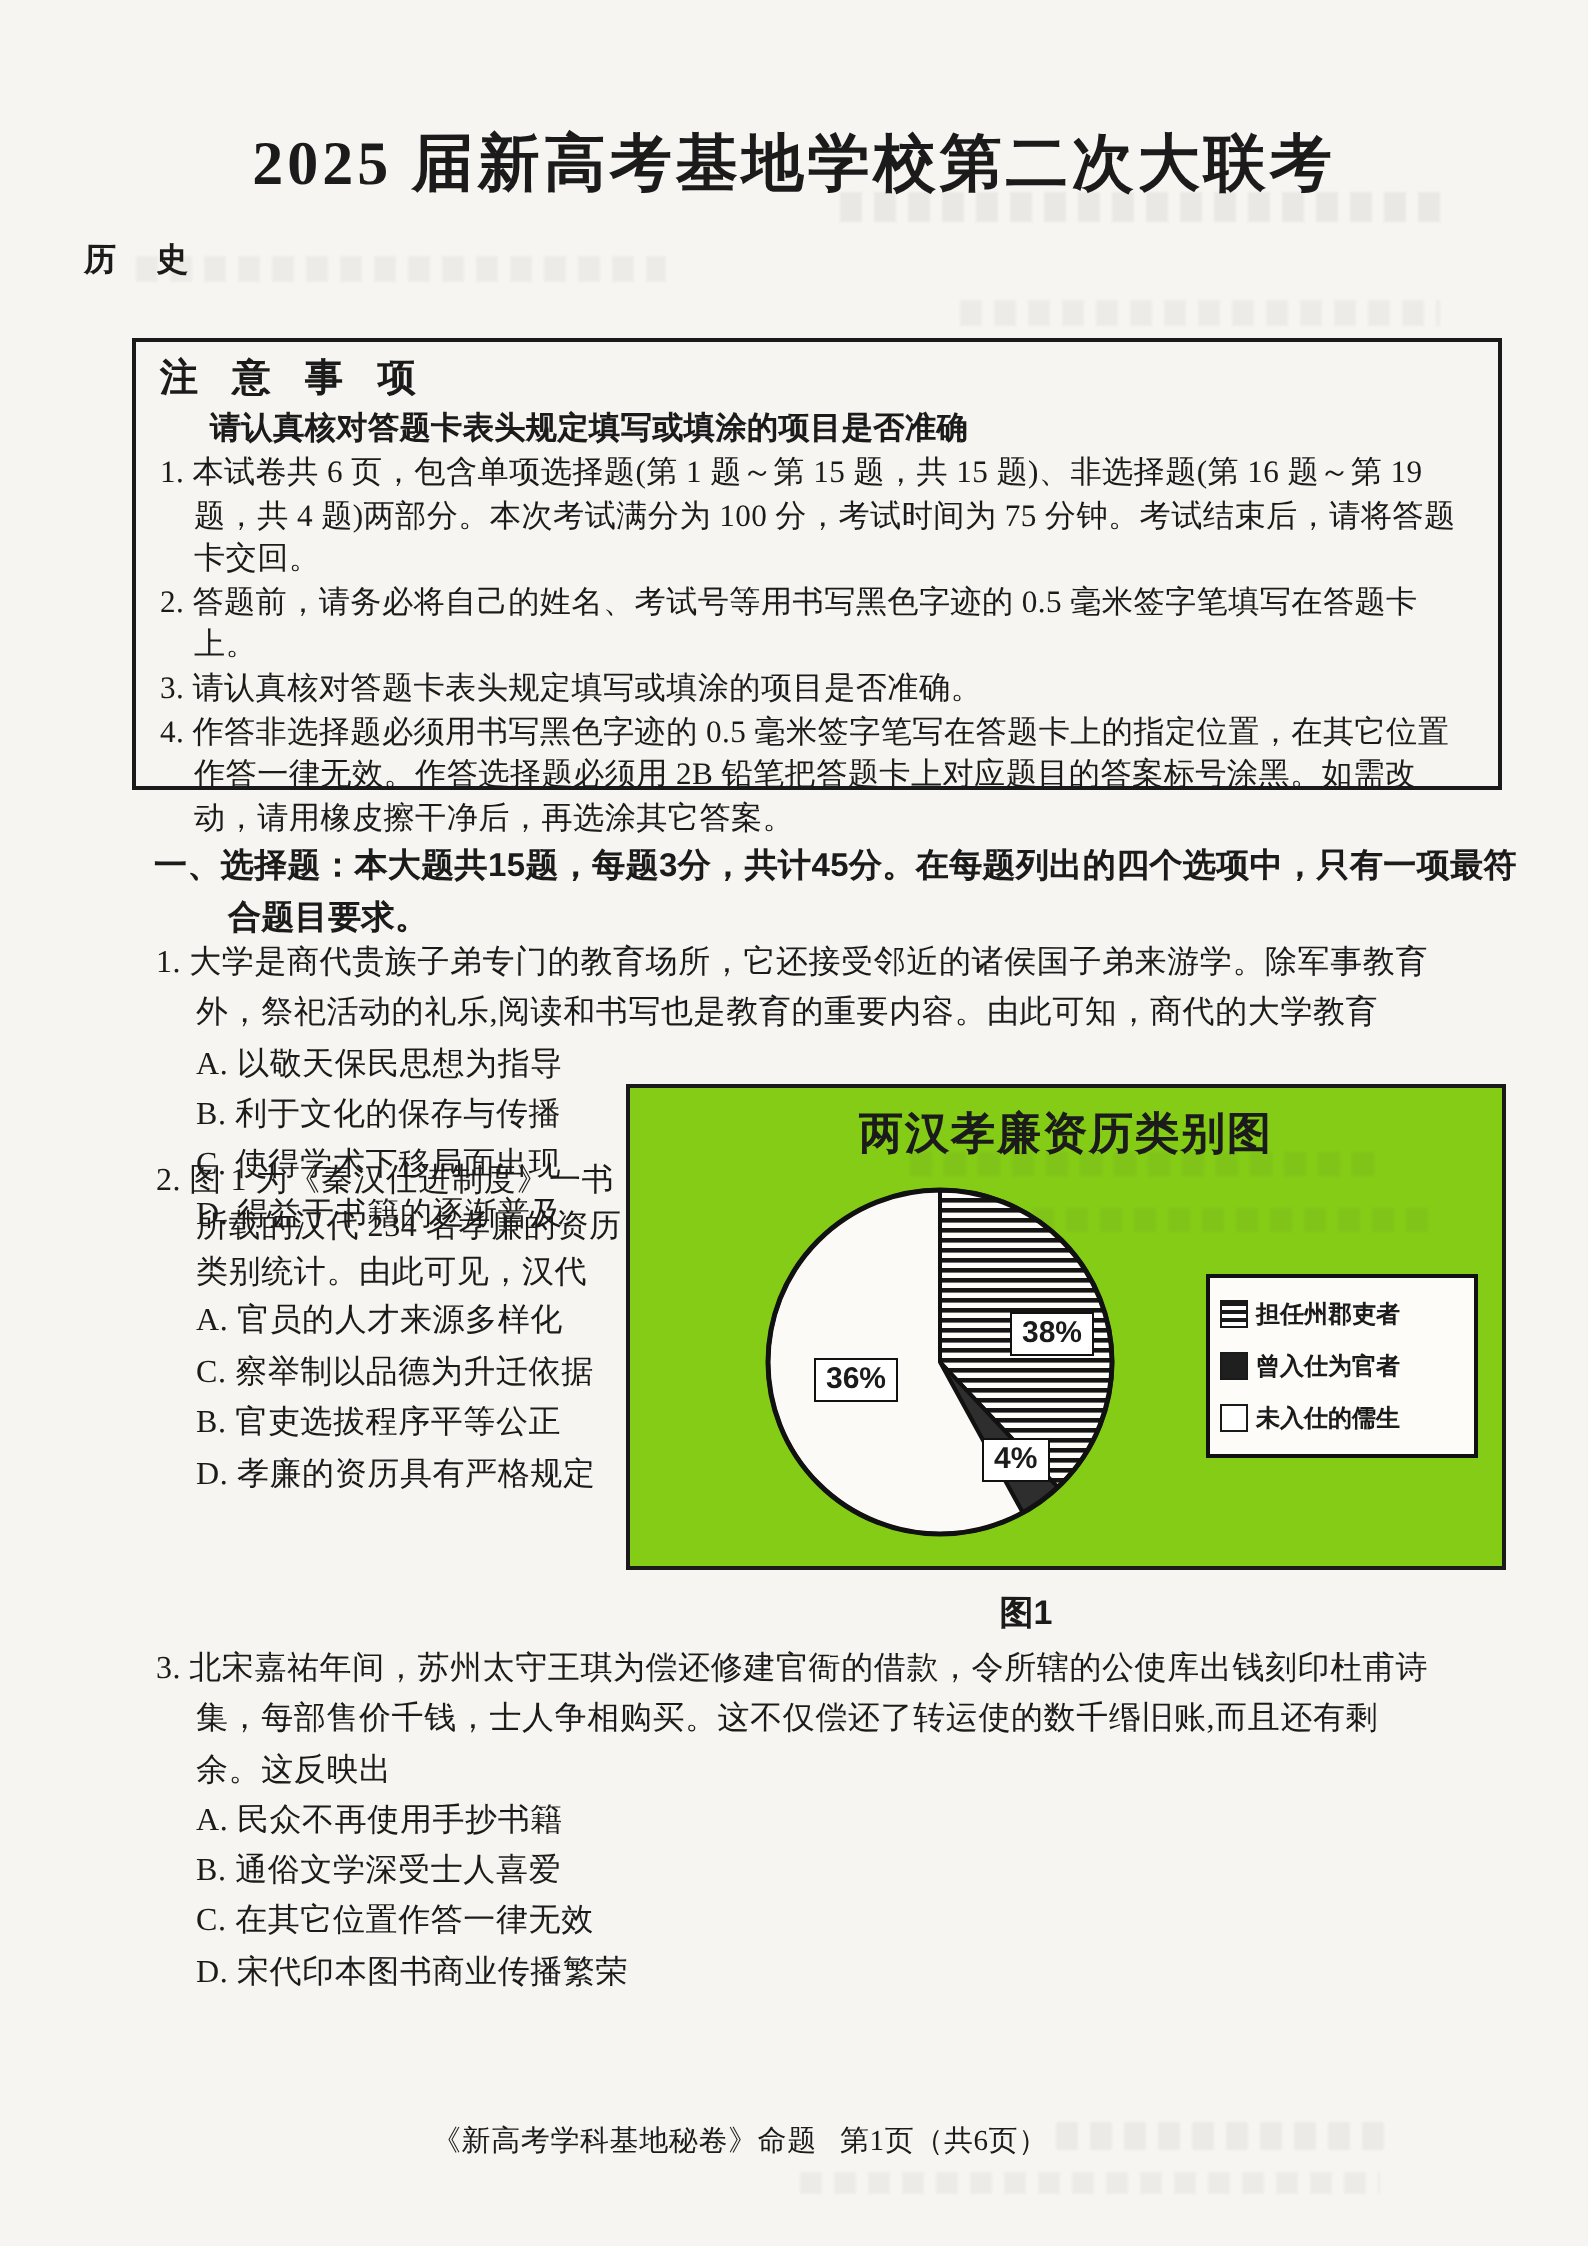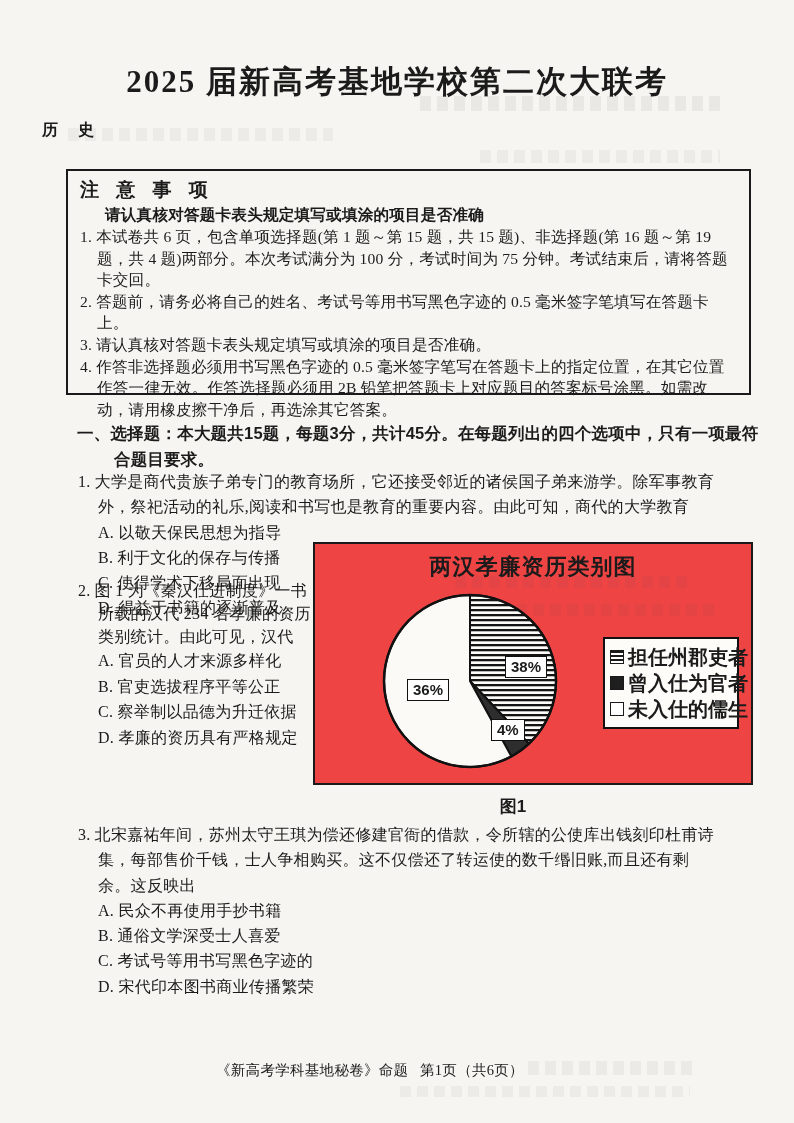--- a/index.html
+++ b/index.html
@@ -46,21 +46,21 @@
   .q2{left:78px; top:580px; width:240px;}
   .q3{left:78px; top:822px; width:640px;}
   .stem{padding-left:20px; text-indent:-20px; line-height:25.3px;}
   .q2 .stem{line-height:22.8px;}
   .qnum{margin-right:4px;}
   .opt{padding-left:20px; line-height:25.3px;}
   .q2 .opt{line-height:25.5px;}
 
   .figure{
     position:absolute; left:313px; top:542px; width:436px; height:239px;
-    border:2px solid #1a1a1a; background:#ef4444;
+    border:2px solid #1a1a1a; background:#84cc16;
   }
   .fig-title{
     position:absolute; left:0; top:8px; width:100%; text-align:center;
     font-size:22px; font-weight:bold; letter-spacing:1px; white-space:nowrap;
   }
   .pie-svg{position:absolute; left:0; top:0;}
   .pct-label{
     position:absolute; background:#ffffff; border:1.5px solid #111;
     font-weight:bold; font-size:15px; padding:1px 5px; line-height:18px;
   }
@@ -69,21 +69,21 @@
   .lbl-58{left:92px; top:135px;}
   .legend{
     position:absolute; left:288px; top:93px; width:122px;
     border:2px solid #111; background:#fdfcf9; padding:5px 5px;
   }
   .legend-row{display:flex; align-items:center; line-height:26px; white-space:nowrap;}
   .swatch{width:12px; height:12px; border:1.5px solid #1a1a1a; margin-right:4px; flex:0 0 auto;}
   .swatch-striped{background:repeating-linear-gradient(180deg,#1a1a1a 0 2px,#ffffff 2px 4px);}
   .swatch-solid{background:#1f1f1f;}
   .swatch-open{background:#ffffff;}
-  .legend-label{font-weight:bold; font-size:20px;}
+  .legend-label{font-weight:bold; font-size:12px;}
 
   .fig-caption{
     position:absolute; left:295px; top:795px; width:436px; text-align:center;
     font-weight:bold; font-size:17px;
   }
 
   .footer-left{position:absolute; left:216px; top:1061px; font-size:14.5px; letter-spacing:.3px;font-family:Liberation Mono, monospace;}
   .footer-right{position:absolute; left:420px; top:1061px; font-size:14.5px; letter-spacing:.3px;}
 
   .ghost{
@@ -120,22 +120,22 @@
     <div class="stem"><span class="qnum">1.</span><span>大学是商代贵族子弟专门的教育场所，它还接受邻近的诸侯国子弟来游学。除军事教育外，祭祀活动的礼乐,阅读和书写也是教育的重要内容。由此可知，商代的大学教育</span></div>
     <div class="opt">A. 以敬天保民思想为指导</div>
     <div class="opt">B. 利于文化的保存与传播</div>
     <div class="opt">C. 使得学术下移局面出现</div>
     <div class="opt">D. 得益于书籍的逐渐普及</div>
   </div>
 
   <div class="question q2">
     <div class="stem"><span class="qnum">2.</span><span>图 1 为《秦汉仕进制度》一书所载的汉代 234 名孝廉的资历类别统计。由此可见，汉代</span></div>
     <div class="opt">A. 官员的人才来源多样化</div>
+    <div class="opt">C. 察举制以品德为升迁依据</div>
     <div class="opt">B. 官吏选拔程序平等公正</div>
-    <div class="opt">C. 察举制以品德为升迁依据</div>
     <div class="opt">D. 孝廉的资历具有严格规定</div>
   </div>
 
   <div class="figure">
     <div class="ghost" style="left:140px;top:32px;width:235px;height:12px;opacity:.06;"></div>
     <div class="ghost" style="left:150px;top:60px;width:255px;height:12px;opacity:.05;"></div>
 
     <div class="fig-title hei">两汉孝廉资历类别图</div>
 
     <svg class="pie-svg" width="436" height="239" viewBox="0 0 436 239">
@@ -172,20 +172,20 @@
       </div>
     </div>
   </div>
 
   <div class="fig-caption hei">图1</div>
 
   <div class="question q3">
     <div class="stem"><span class="qnum">3.</span><span>北宋嘉祐年间，苏州太守王琪为偿还修建官衙的借款，令所辖的公使库出钱刻印杜甫诗集，每部售价千钱，士人争相购买。这不仅偿还了转运使的数千缗旧账,而且还有剩余。这反映出</span></div>
     <div class="opt">A. 民众不再使用手抄书籍</div>
     <div class="opt">B. 通俗文学深受士人喜爱</div>
-    <div class="opt">C. 考试号等用书写黑色字迹的</div>
+    <div class="opt">C. 在其它位置作答一律无效</div>
     <div class="opt">D. 宋代印本图书商业传播繁荣</div>
   </div>
 
   <div class="footer-left">《新高考学科基地秘卷》命题</div>
   <div class="footer-right">第1页（共6页）</div>
 
 </div>
 
 </body></html>

